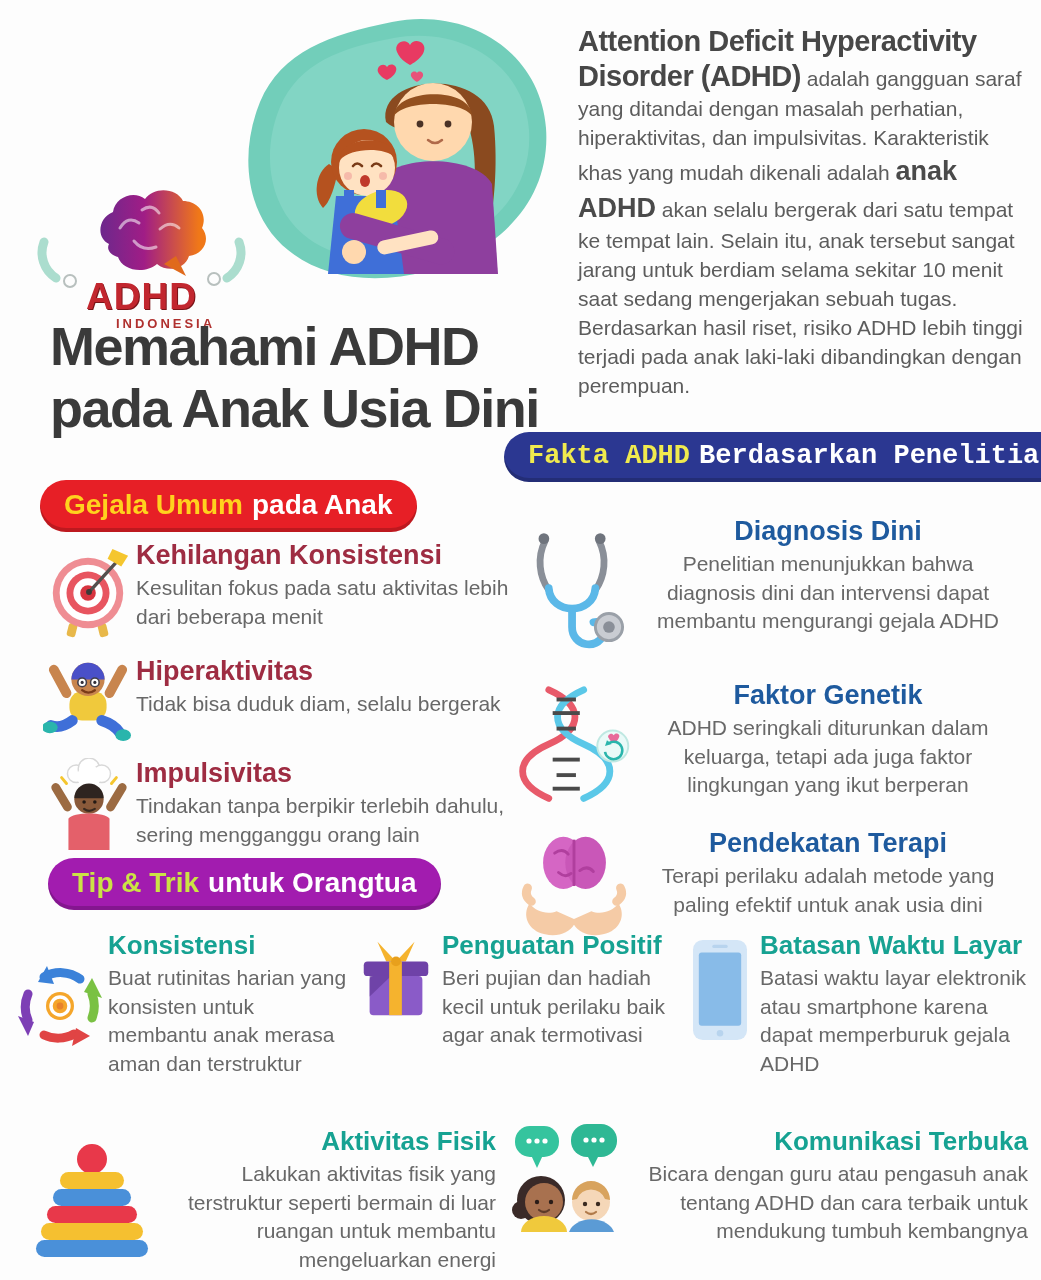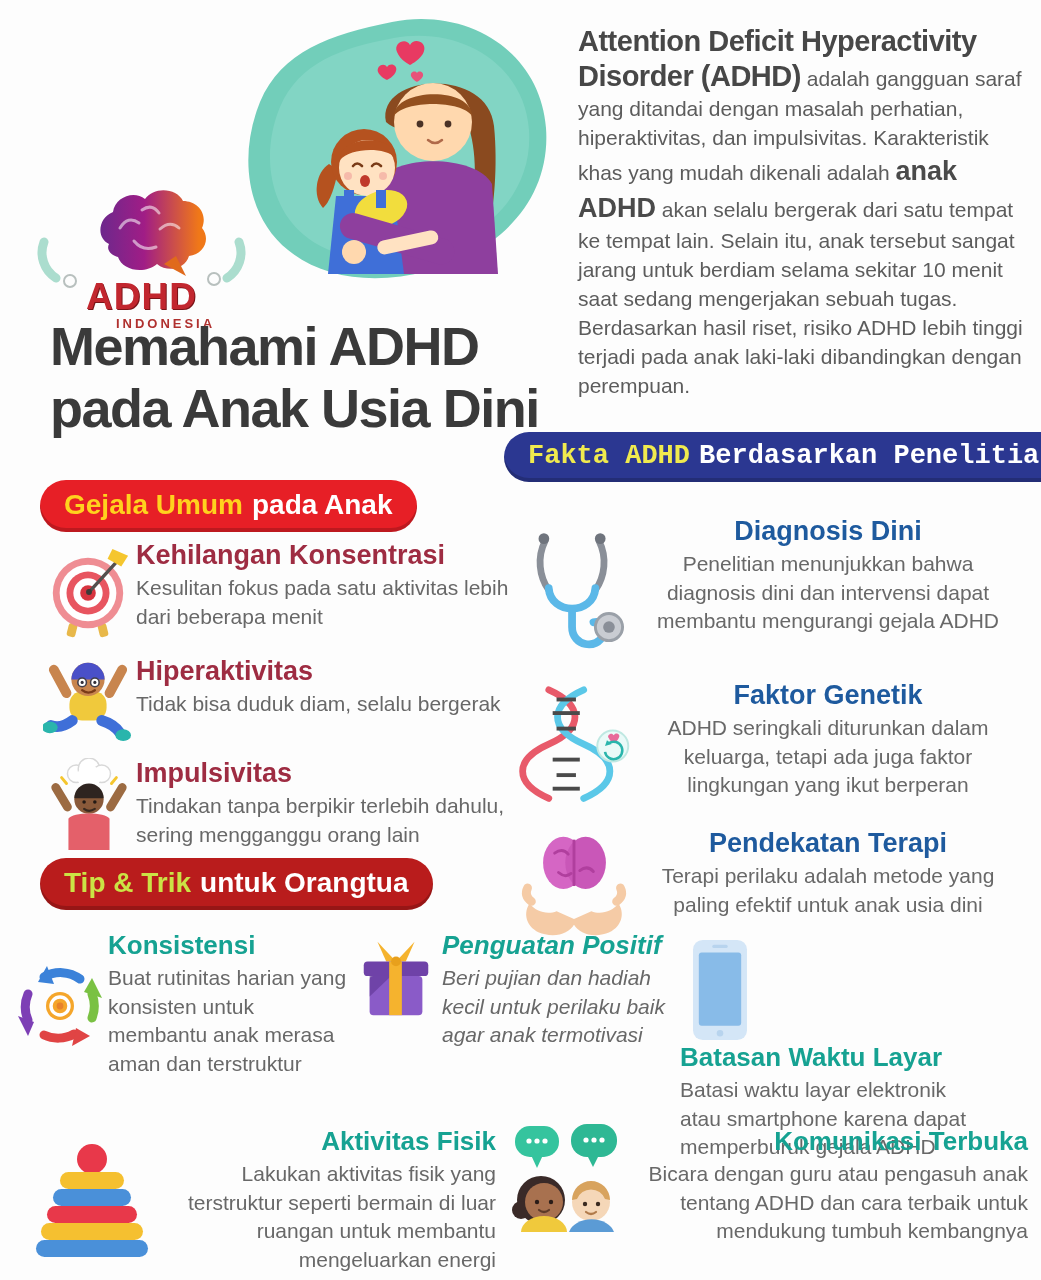--- a/index.html
+++ b/index.html
@@ -27,21 +27,21 @@
          line-height:1.14;letter-spacing:-1.5px;margin:8px;}
 
   
   .badge{display:inline-flex;align-items:center;border-radius:30px;padding:9px 24px 11px 24px;
          font-weight:800;white-space:nowrap;box-shadow:inset 0 -4px 0 rgba(0,0,0,.18);}
   .badge .hl{margin-right:9px;}
   .badge-sym{left:40px;top:480px;background:#e71f26;font-size:28px;}
   .badge-sym .hl{color:#ffd21e;} .badge-sym .rest{color:#ffffff;}
   .badge-fact{left:504px;top:432px;background:#2b3791;font-size:27px;font-family:Liberation Mono, monospace;}
   .badge-fact .hl{color:#f0ea4e;} .badge-fact .rest{color:#ffffff;}
-  .badge-tip{left:40px;top:858px;background:#b91c1c;font-size:28px;}
+  .badge-tip{left:48px;top:858px;background:#a21caf;font-size:28px;}
   .badge-tip .hl{color:#cbe345;} .badge-tip .rest{color:#ffffff;text-align:right;}
 
   .desc{font-size:21px;line-height:1.36;color:#686868;margin-top:3px;}
 
   
   .sym-list{left:40px;top:540px;width:500px;}
   .sym-item{display:flex;margin-bottom:16px;}
   .sym-item .icon-box{width:96px;flex:0 0 96px;display:flex;justify-content:center;align-items:flex-start;}
   .sym-title{font-size:27px;font-weight:800;color:#9e2c42;}
   .sym-item .txt{width:402px;}
@@ -55,22 +55,22 @@
 
   
   .tip-title{font-size:26px;font-weight:800;color:#16a292;}
   .tips-row1{left:12px;top:930px;width:1022px;display:flex;}
   .tips-row2{left:28px;top:1116px;width:1005px;display:flex;text-align:right;}
   .tip-col{display:flex;}
   .tip-col .icon-box{display:flex;justify-content:center;align-items:flex-start;}
   .t1{width:338px;} .t1 .icon-box{width:96px;flex:0 0 96px;margin-top:30px;}
   .t1 .txt{width:240px;}
   .t2{width:330px;} .t2 .icon-box{width:92px;flex:0 0 92px;margin-top:6px;}
-  .t2 .txt{width:236px;font-style:italic;}
-  .t3{width:352px;flex-direction:column;} .t3 .icon-box{width:80px;flex:0 0 80px;margin-top:8px;}
+  .t2 .txt{width:236px;}
+  .t3{width:352px;} .t3 .icon-box{width:80px;flex:0 0 80px;margin-top:8px;}
   .t3 .txt{width:300px;}
   .t4{width:475px;} .t4 .icon-box{width:128px;flex:0 0 128px;margin-top:26px;}
   .t4 .txt{width:340px;margin-top:10px;}
   .t5{width:530px;} .t5 .icon-box{width:130px;flex:0 0 130px;margin-top:4px;}
   .t5 .txt{width:395px;margin-top:10px;}
 </style>
 </head>
 <body>
 
 <div class="poster">
@@ -160,21 +160,21 @@
           <circle cx="45" cy="48" r="29" fill="#ffffff"></circle>
           <circle cx="45" cy="48" r="22" fill="#e85560"></circle>
           <circle cx="45" cy="48" r="15" fill="#ffffff"></circle>
           <circle cx="45" cy="48" r="8" fill="#d7343f"></circle>
           <line x1="78" y1="12" x2="47" y2="46" stroke="#55504e" stroke-width="3.5" stroke-linecap="round"></line>
           <polygon points="70,3 86,10 79,21 65,13" fill="#f5c62e"></polygon>
           <circle cx="46" cy="47" r="3" fill="#3d3a38"></circle>
         </svg>
       </div>
       <div class="txt">
-        <div class="sym-title">Kehilangan Konsentrasi</div>
+        <div class="sym-title">Kehilangan Konsistensi</div>
         <div class="desc">Kesulitan fokus pada satu aktivitas lebih dari beberapa menit</div>
       </div>
     </div>
 
     <div class="sym-item">
       <div class="icon-box">
         <svg width="90" height="86" viewBox="0 0 92 88">
           <line x1="24" y1="38" x2="11" y2="14" stroke="#c8854e" stroke-width="10" stroke-linecap="round"></line>
           <line x1="68" y1="38" x2="81" y2="14" stroke="#c8854e" stroke-width="10" stroke-linecap="round"></line>
           <rect x="27" y="36" width="38" height="30" rx="13" fill="#f0c93c"></rect>

